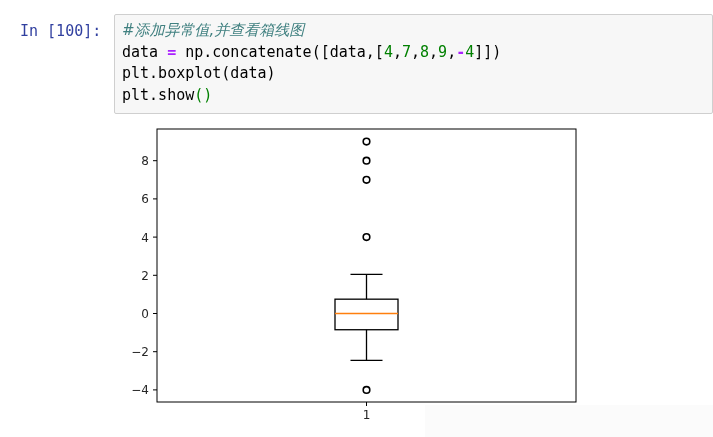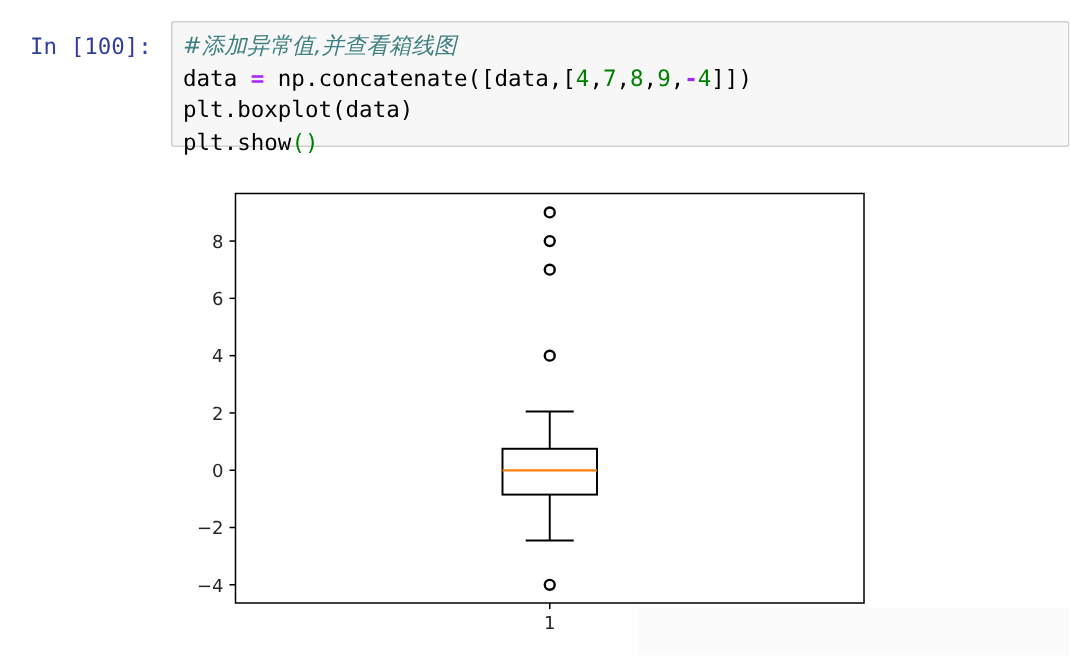--- a/index.html
+++ b/index.html
@@ -1,18 +1,18 @@
 <!DOCTYPE html>
 <html><head>
 <meta charset="utf-8">
 <style>
   html, body { margin:0; padding:0; }
   body { width:713px; height:437px; background:#ffffff; position:relative; overflow:hidden; font-family:"DejaVu Sans Mono", monospace; }
   .prompt { position:absolute; left:20px; top:22px; font-family:"DejaVu Sans Mono", monospace; font-size:15px; color:#303f9f; }
-  .cell { position:absolute; left:114px; top:14px; width:599px; height:84px; background:#f7f7f7; border:1px solid #cfcfcf; border-radius:2px; box-sizing:border-box; }
+  .cell { position:absolute; left:114px; top:14px; width:599px; height:100px; background:#f7f7f7; border:1px solid #cfcfcf; border-radius:2px; box-sizing:border-box; }
   .code { position:absolute; left:7px; top:5px; font-family:"DejaVu Sans Mono", monospace; font-size:15px; line-height:21.5px; color:#000; white-space:pre; }
   .cm { color:#408080; font-style:italic; font-family:"DejaVu Sans", sans-serif; }
   .op { color:#aa22ff; font-weight:bold; }
   .num { color:#008000; }
   .paren-g { color:#008000; }
   .chart { position:absolute; left:0; top:0; }
   .fade { position:absolute; left:425px; top:405px; width:288px; height:32px; background:#fbfbfb; }
 </style>
 </head>
 <body>

